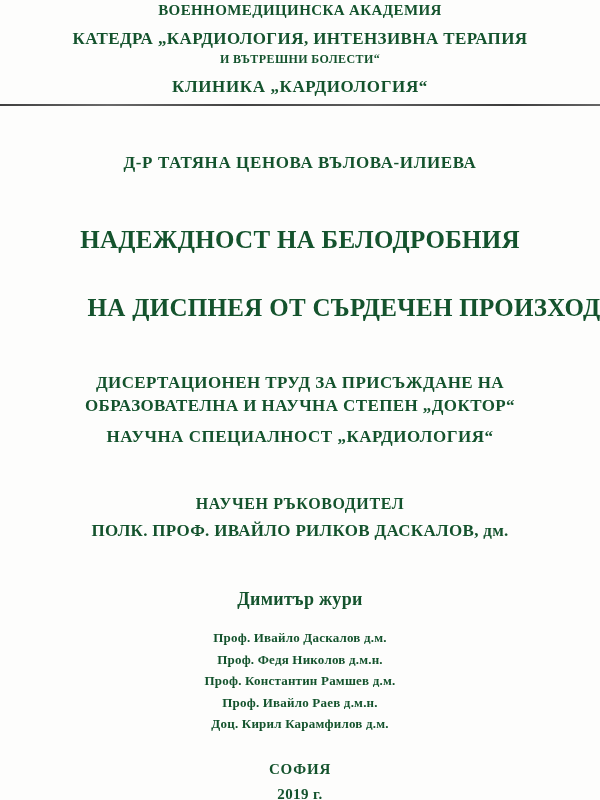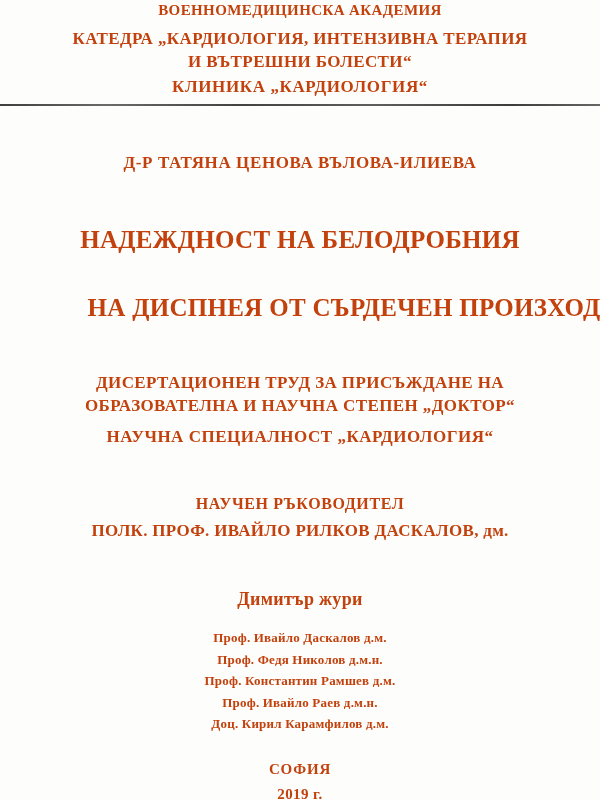--- a/index.html
+++ b/index.html
@@ -7,34 +7,34 @@
     padding: 0;
     background: #ffffff;
   }
   .page {
     position: relative;
     width: 600px;
     height: 800px;
     background: #fdfdfc;
     overflow: hidden;
     font-family: "Liberation Serif", "DejaVu Serif", serif;
-    color: #c2410c;
+    color: #14532d;
   }
   .line {
     position: absolute;
     left: 50%;
     transform: translateX(-50%);
     width: 100%;
     text-align: center;
     font-weight: bold;
     white-space: nowrap;
   }
   .institution   { top: 2px;   font-size: 15px; letter-spacing: 0.4px; }
   .dept1         { top: 29px;  font-size: 17px; letter-spacing: 0.4px; }
-  .dept2         { top: 52px;  font-size: 17px; letter-spacing: 0.4px; }
+  .dept2         { top: 52px;  font-size: 12px; letter-spacing: 0.4px; }
   .clinic        { top: 77px;  font-size: 17px; letter-spacing: 0.6px; }
   .rule {
     position: absolute;
     top: 104px;
     left: 0;
     width: 600px;
     height: 2px;
     background: linear-gradient(90deg, #3f3f3f 0%, #6a6a6a 18%, #424242 40%, #5e5e5e 62%, #3c3c3c 85%, #666 100%);
   }
   .author        { top: 153px; font-size: 17px; letter-spacing: 0.6px; }

